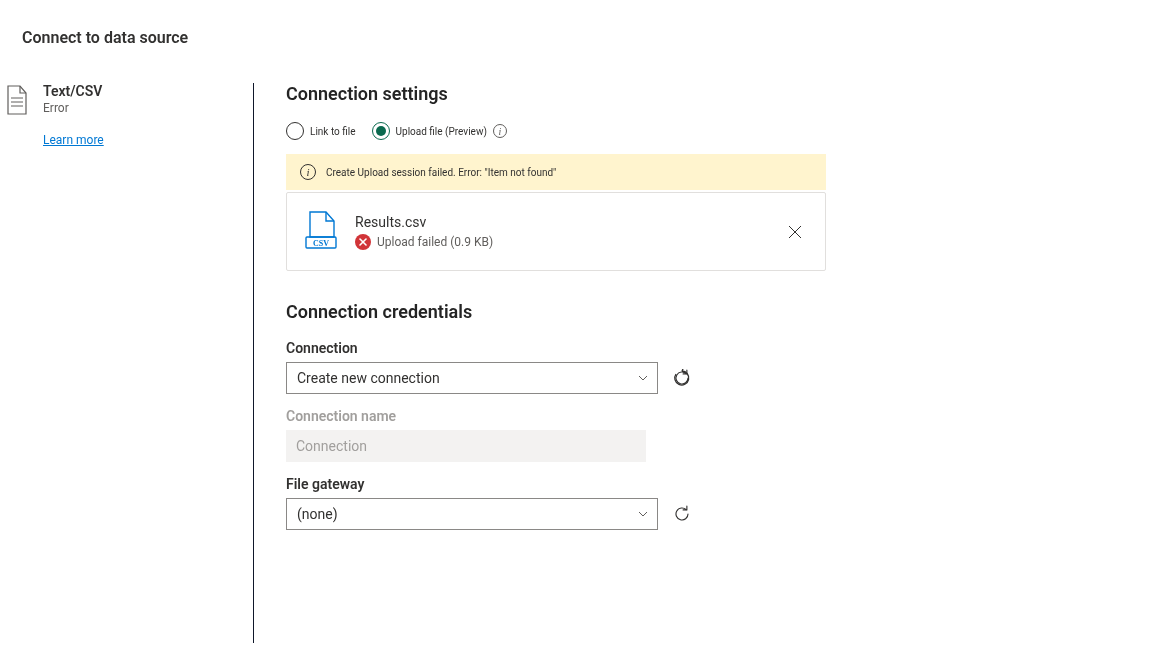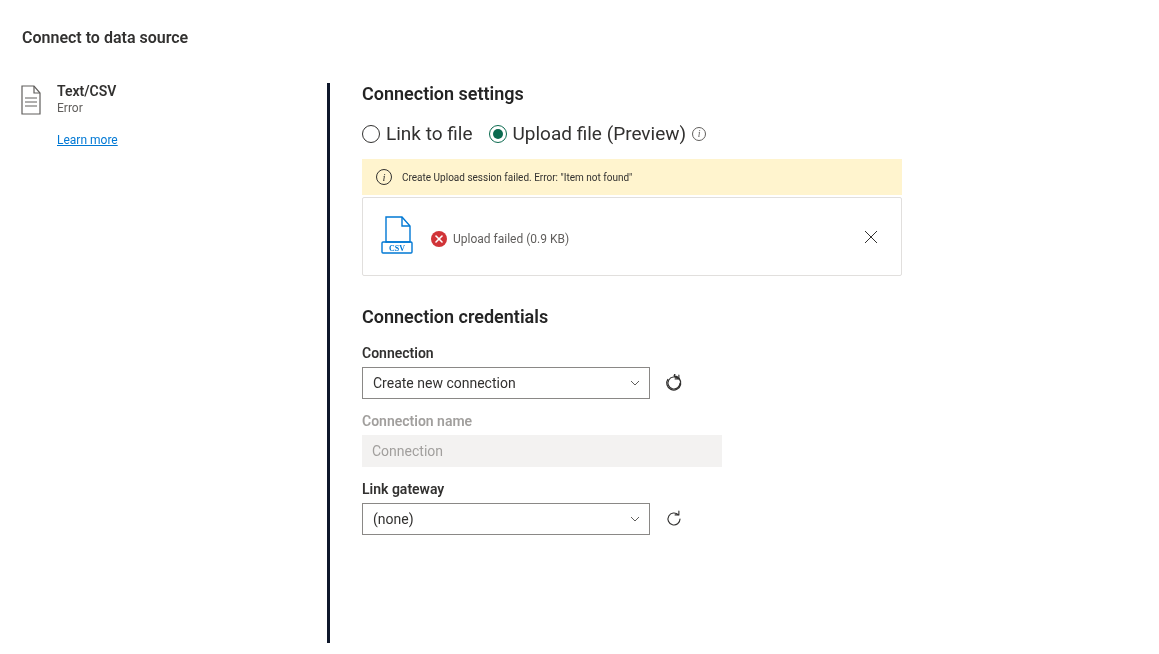--- a/index.html
+++ b/index.html
@@ -14,23 +14,23 @@
     .page-title {
       font-size: 16px;
       font-weight: 600;
       padding: 28px 0 0 22px;
     }
     .layout {
       display: flex;
       margin-top: 36px;
     }
     .sidebar {
-      width: 330px;
-      padding-left: 19px;
-      border-right: 3px solid #0f172a;
+      width: 254px;
+      padding-left: 5px;
+      border-right: 1px solid #0f172a;
       min-height: 560px;
       padding-right: 20px;
     }
     .source-item {
       display: flex;
       gap: 14px;
       align-items: flex-start;
     }
     .source-icon {
       width: 24px;
@@ -94,21 +94,21 @@
     .radio-checked {
       border: 1px solid #0b6a4f;
     }
     .radio-dot {
       width: 10px;
       height: 10px;
       border-radius: 50%;
       background: #0b6a4f;
     }
     .radio-label {
-      font-size: 19px;
+      font-size: 10px;
       color: #323130;
     }
     .info-circle {
       width: 14px;
       height: 14px;
       border: 1px solid #605e5c;
       border-radius: 50%;
       display: inline-flex;
       align-items: center;
       justify-content: center;
@@ -201,21 +201,21 @@
     }
     .field-row {
       display: flex;
       align-items: center;
       gap: 12px;
       margin-bottom: 14px;
     }
     .dropdown {
       border: 1px solid #8a8886;
       height: 32px;
-      width: 288px;
+      width: 372px;
       display: flex;
       align-items: center;
       justify-content: space-between;
       padding: 0 8px 0 10px;
       background: #fff;
       cursor: pointer;
     }
     .dropdown-value {
       font-size: 14px;
       color: #323130;
@@ -296,20 +296,21 @@
     <div class="file-card">
       <span>
         <svg class="file-card-icon" viewBox="0 0 32 38">
           <path d="M5 1 H21 L29 10 V26 H5 Z" fill="none" stroke="#0078d4" stroke-width="1.4"></path>
           <path d="M21 1 V10 H29" fill="none" stroke="#0078d4" stroke-width="1.4"></path>
           <rect x="1" y="26" width="30" height="11" rx="1" fill="none" stroke="#0078d4" stroke-width="1.4"></rect>
           <text x="16" y="35" font-size="8" text-anchor="middle" fill="#0078d4" font-family="Segoe UI" font-weight="600">CSV</text>
         </svg>
       </span>
       <div class="file-info">
+        <div class="file-name">Results.csv</div>
         <div class="file-status-row">
           <span class="fail-badge">
             <svg width="10" height="10" viewBox="0 0 10 10">
               <line x1="2" y1="2" x2="8" y2="8" stroke="#fff" stroke-width="1.6" stroke-linecap="round"></line>
               <line x1="8" y1="2" x2="2" y2="8" stroke="#fff" stroke-width="1.6" stroke-linecap="round"></line>
             </svg>
           </span>
           <span class="file-status-text">Upload failed (0.9 KB)</span>
         </div>
       </div>
@@ -350,21 +351,21 @@
         </span>
       </div>
 
       <div class="field-label disabled">Connection name</div>
       <div class="field-row">
         <div class="text-input-disabled">
           <span>Connection</span>
         </div>
       </div>
 
-      <div class="field-label">Link gateway</div>
+      <div class="field-label">File gateway</div>
       <div class="field-row">
         <div class="dropdown">
           <span class="dropdown-value">(none)</span>
           <svg class="chevron" viewBox="0 0 12 12">
               <path d="M2 4 L6 8 L10 4" fill="none" stroke="#605e5c" stroke-width="1"></path>
             </svg>
         </div>
         <span class="refresh-btn">
           <svg width="18" height="18" viewBox="0 0 24 24">
             <path d="M20 12a8 8 0 1 1-2.34-5.66" fill="none" stroke="#323130" stroke-width="1.5" stroke-linecap="round"></path>

